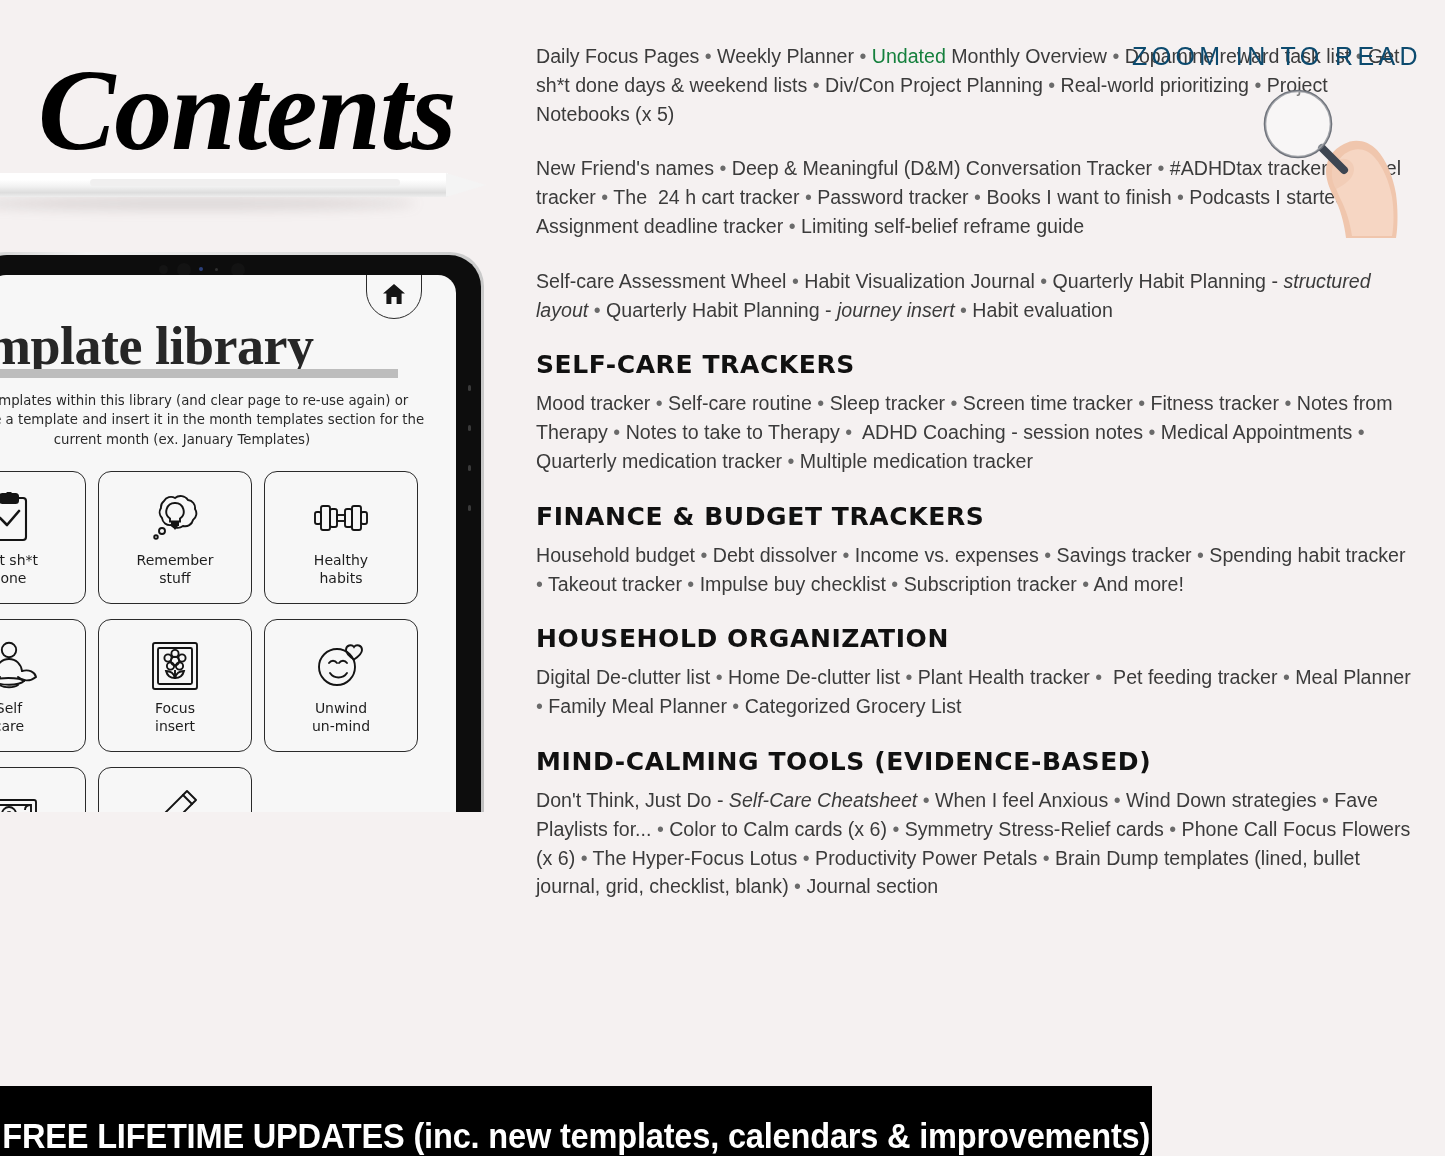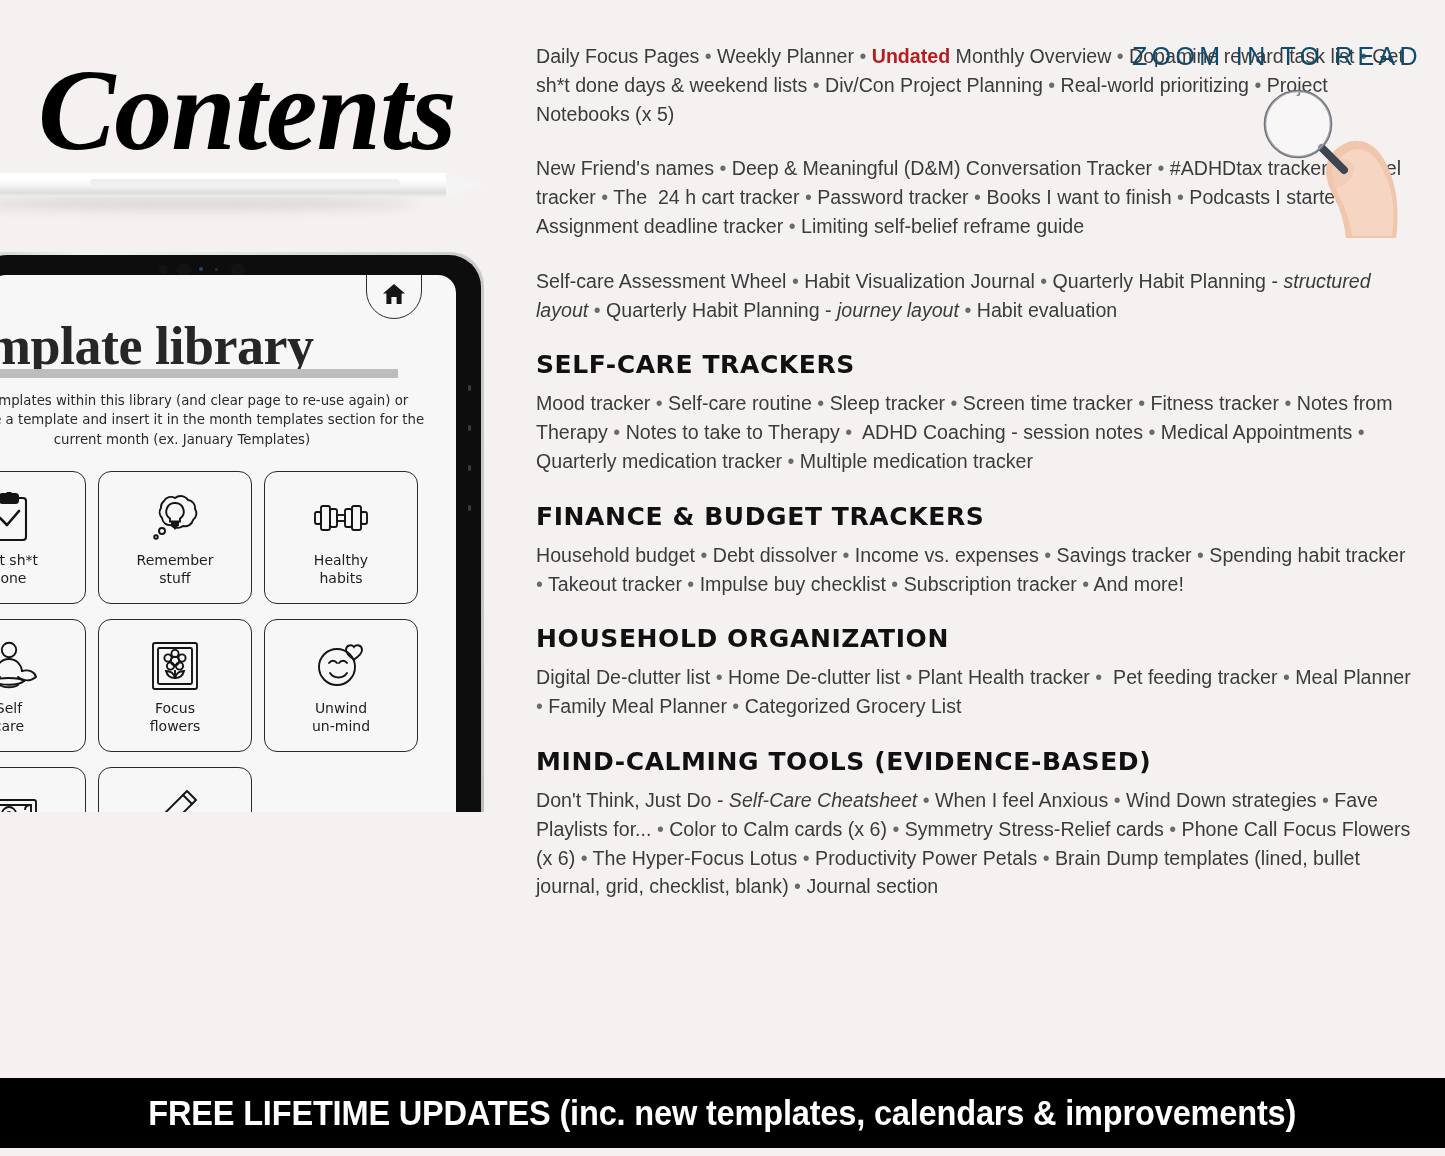--- a/index.html
+++ b/index.html
@@ -279,34 +279,34 @@
     margin-bottom: 10px;
     text-transform: uppercase;
   }
   .sec-body {
     font-family: "Liberation Sans", sans-serif;
     font-size: 19.6px;
     line-height: 1.47;
     color: #3b3b3b;
     max-width: 880px;
   }
-  .sec-body b { font-weight: bold; color: #b91c1c; }
+  .sec-body b { font-weight: normal; color: #15803d; }
   .sec-body i { font-style: italic; }
   .sep { color: #6a6a6a; }
 
   
   .banner {
     position: absolute;
     left: 0;
-    bottom: 8px;
-    width: 1445px;
+    bottom: 0;
+    width: 1152px;
     height: 70px;
     background: #000;
     display: flex;
-    align-items: center;
+    align-items: flex-end;
     justify-content: center;
   }
   .banner-text {
     color: #fff;
     font-family: "Liberation Sans Narrow", "Liberation Sans", sans-serif;
     font-weight: bold;
     font-size: 35px;
     letter-spacing: -0.2px;
     transform: scaleX(0.93);
     white-space: nowrap;
@@ -427,21 +427,21 @@
               <circle cx="32" cy="18" r="3.6"></circle>
               <circle cx="29.5" cy="26" r="3.6"></circle>
               <circle cx="20.5" cy="26" r="3.6"></circle>
               <circle cx="18" cy="18" r="3.6"></circle>
               <path d="M25 30 v8"></path>
               <path d="M25 38 c-5 0 -8 -3 -9 -7 c5 0 8 3 9 7 Z"></path>
               <path d="M25 38 c5 0 8 -3 9 -7 c-5 0 -8 3 -9 7 Z"></path>
             </svg>
           </div>
           <div class="card-label">Focus
-flowers</div>
+insert</div>
         </div>
 
         <div class="card">
           <div class="card-icon">
             <svg width="56" height="48" viewBox="0 0 56 48" fill="none" stroke="#141414" stroke-width="1.9" stroke-linecap="round">
               <circle cx="24" cy="25" r="18"></circle>
               <path d="M16 21 c2 -3 6 -3 8 0"></path>
               <path d="M26 21 c2 -3 6 -3 8 0"></path>
               <path d="M17 31 c4 6 13 6 17 0"></path>
               <path d="M41 5 c2.5 -3.5 8 -1.5 8 3 c0 4 -5 7.5 -8 9.5 c-3 -2 -8 -5.5 -8 -9.5 c0 -4.5 5.5 -6.5 8 -3 Z"></path>
@@ -512,21 +512,21 @@
 
   <div class="section">
     <div class="sec-body">Daily Focus Pages <span class="sep">•</span> Weekly Planner <span class="sep">•</span> <b>Undated</b> Monthly Overview <span class="sep">•</span> Dopamine reward task list <span class="sep">•</span> Get sh*t done days &amp; weekend lists <span class="sep">•</span> Div/Con Project Planning <span class="sep">•</span> Real-world prioritizing <span class="sep">•</span> Project Notebooks (x 5)</div>
   </div>
 
   <div class="section">
     <div class="sec-body">New Friend's names <span class="sep">•</span> Deep &amp; Meaningful (D&amp;M) Conversation Tracker <span class="sep">•</span> #ADHDtax tracker <span class="sep">•</span> Parcel tracker <span class="sep">•</span> The&nbsp; 24 h cart tracker <span class="sep">•</span> Password tracker <span class="sep">•</span> Books I want to finish <span class="sep">•</span> Podcasts I started <span class="sep">•</span> Assignment deadline tracker <span class="sep">•</span> Limiting self-belief reframe guide</div>
   </div>
 
   <div class="section">
-    <div class="sec-body">Self-care Assessment Wheel <span class="sep">•</span> Habit Visualization Journal <span class="sep">•</span> Quarterly Habit Planning - <i>structured layout</i> <span class="sep">•</span> Quarterly Habit Planning - <i>journey layout</i> <span class="sep">•</span> Habit evaluation</div>
+    <div class="sec-body">Self-care Assessment Wheel <span class="sep">•</span> Habit Visualization Journal <span class="sep">•</span> Quarterly Habit Planning - <i>structured layout</i> <span class="sep">•</span> Quarterly Habit Planning - <i>journey insert</i> <span class="sep">•</span> Habit evaluation</div>
   </div>
 
   <div class="section">
     <div class="sec-head">SELF-CARE TRACKERS</div>
     <div class="sec-body">Mood tracker <span class="sep">•</span> Self-care routine <span class="sep">•</span> Sleep tracker <span class="sep">•</span> Screen time tracker <span class="sep">•</span> Fitness tracker <span class="sep">•</span> Notes from Therapy <span class="sep">•</span> Notes to take to Therapy <span class="sep">•</span>&nbsp; ADHD Coaching - session notes <span class="sep">•</span> Medical Appointments <span class="sep">•</span> Quarterly medication tracker <span class="sep">•</span> Multiple medication tracker</div>
   </div>
 
   <div class="section">
     <div class="sec-head">FINANCE &amp; BUDGET TRACKERS</div>
     <div class="sec-body">Household budget <span class="sep">•</span> Debt dissolver <span class="sep">•</span> Income vs. expenses <span class="sep">•</span> Savings tracker <span class="sep">•</span> Spending habit tracker <span class="sep">•</span> Takeout tracker <span class="sep">•</span> Impulse buy checklist <span class="sep">•</span> Subscription tracker <span class="sep">•</span> And more!</div>

